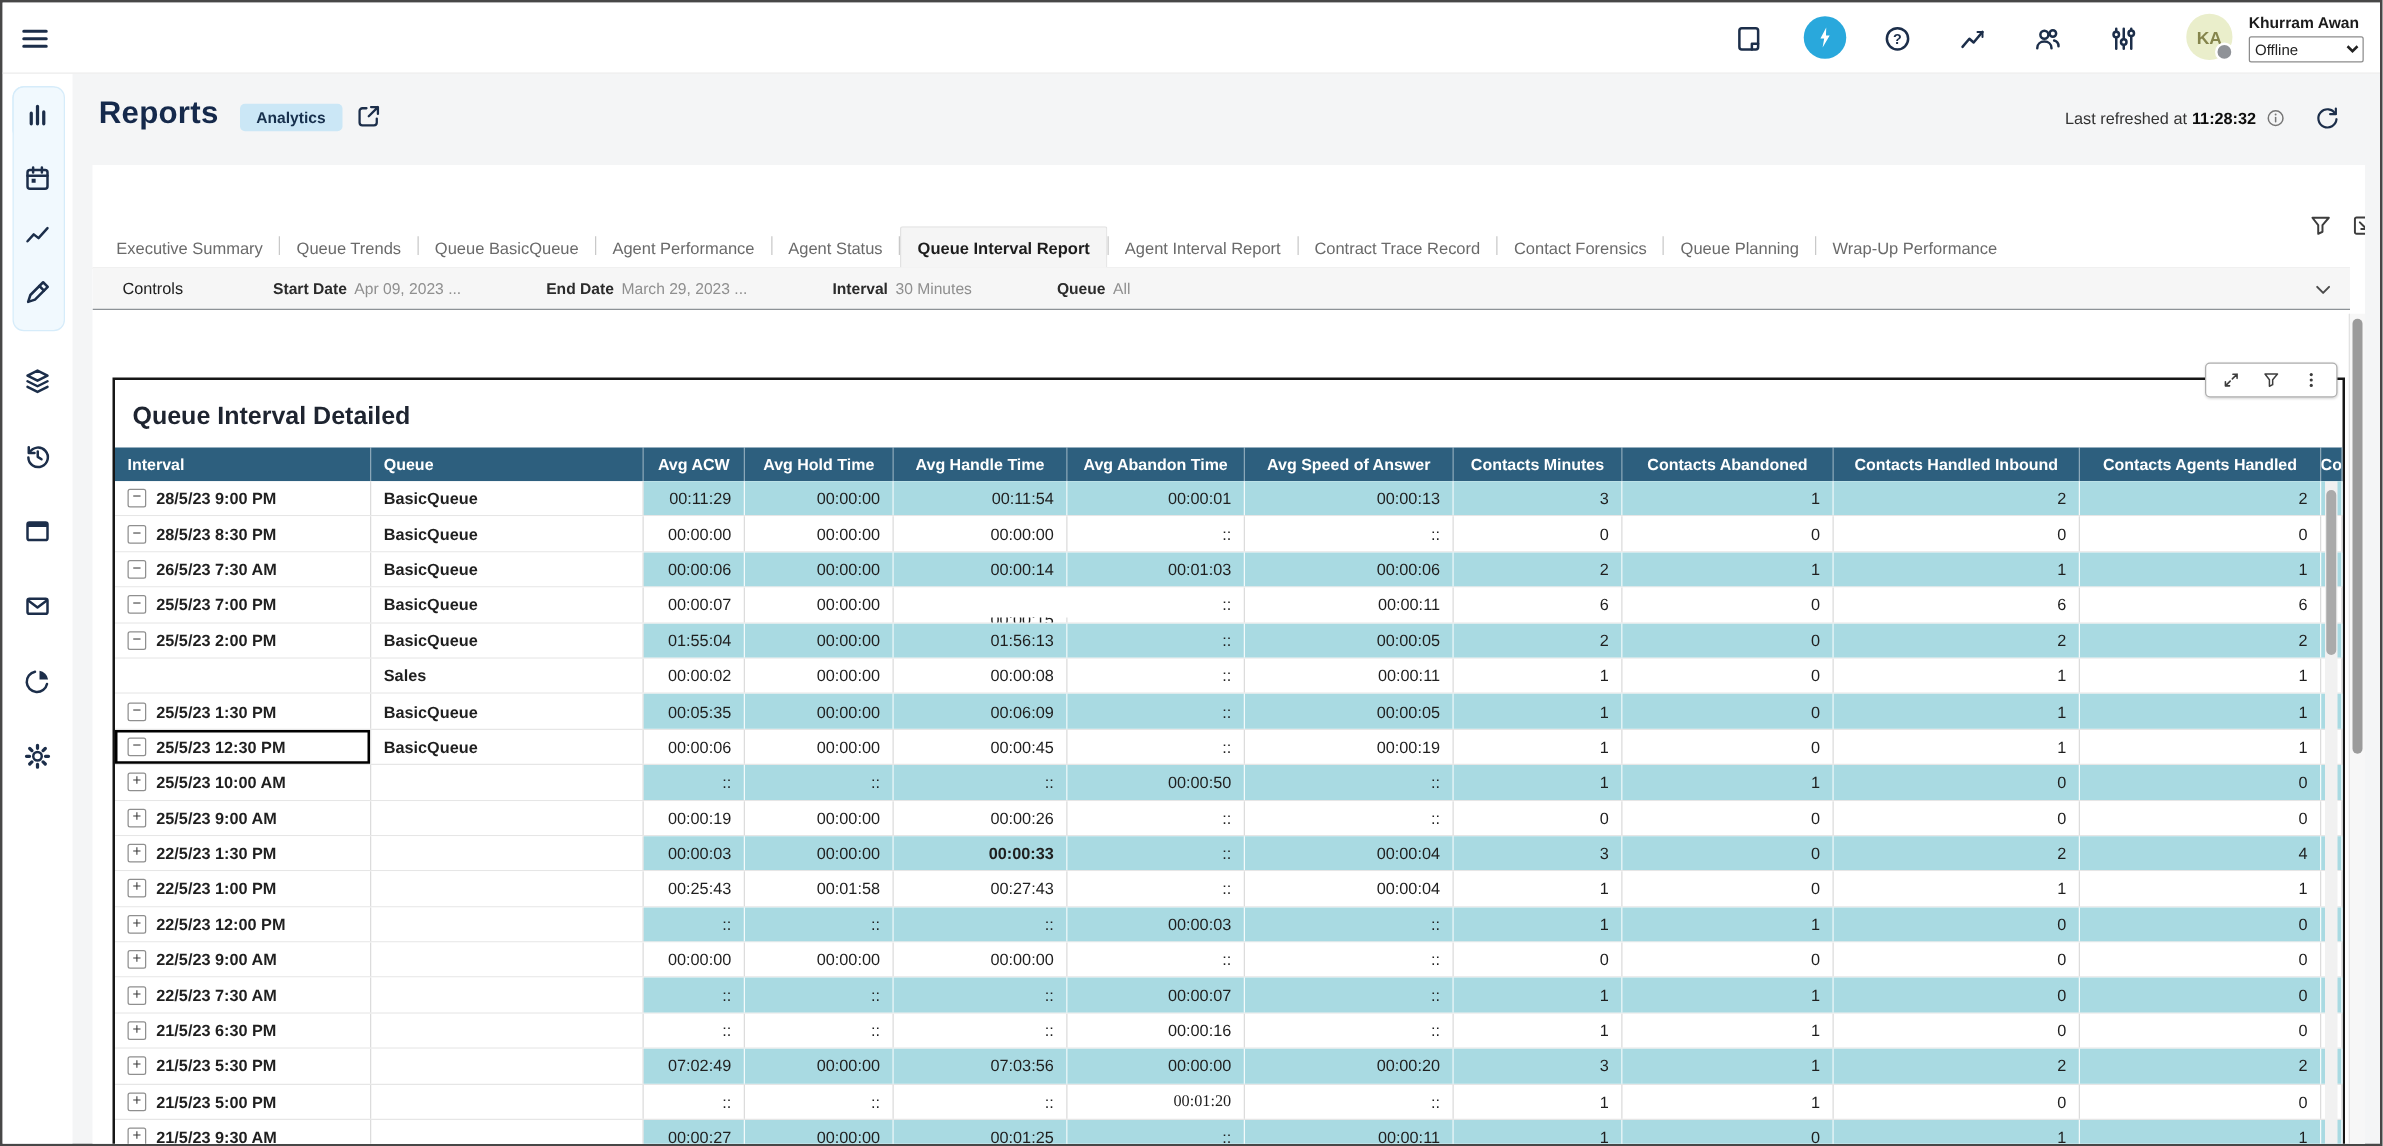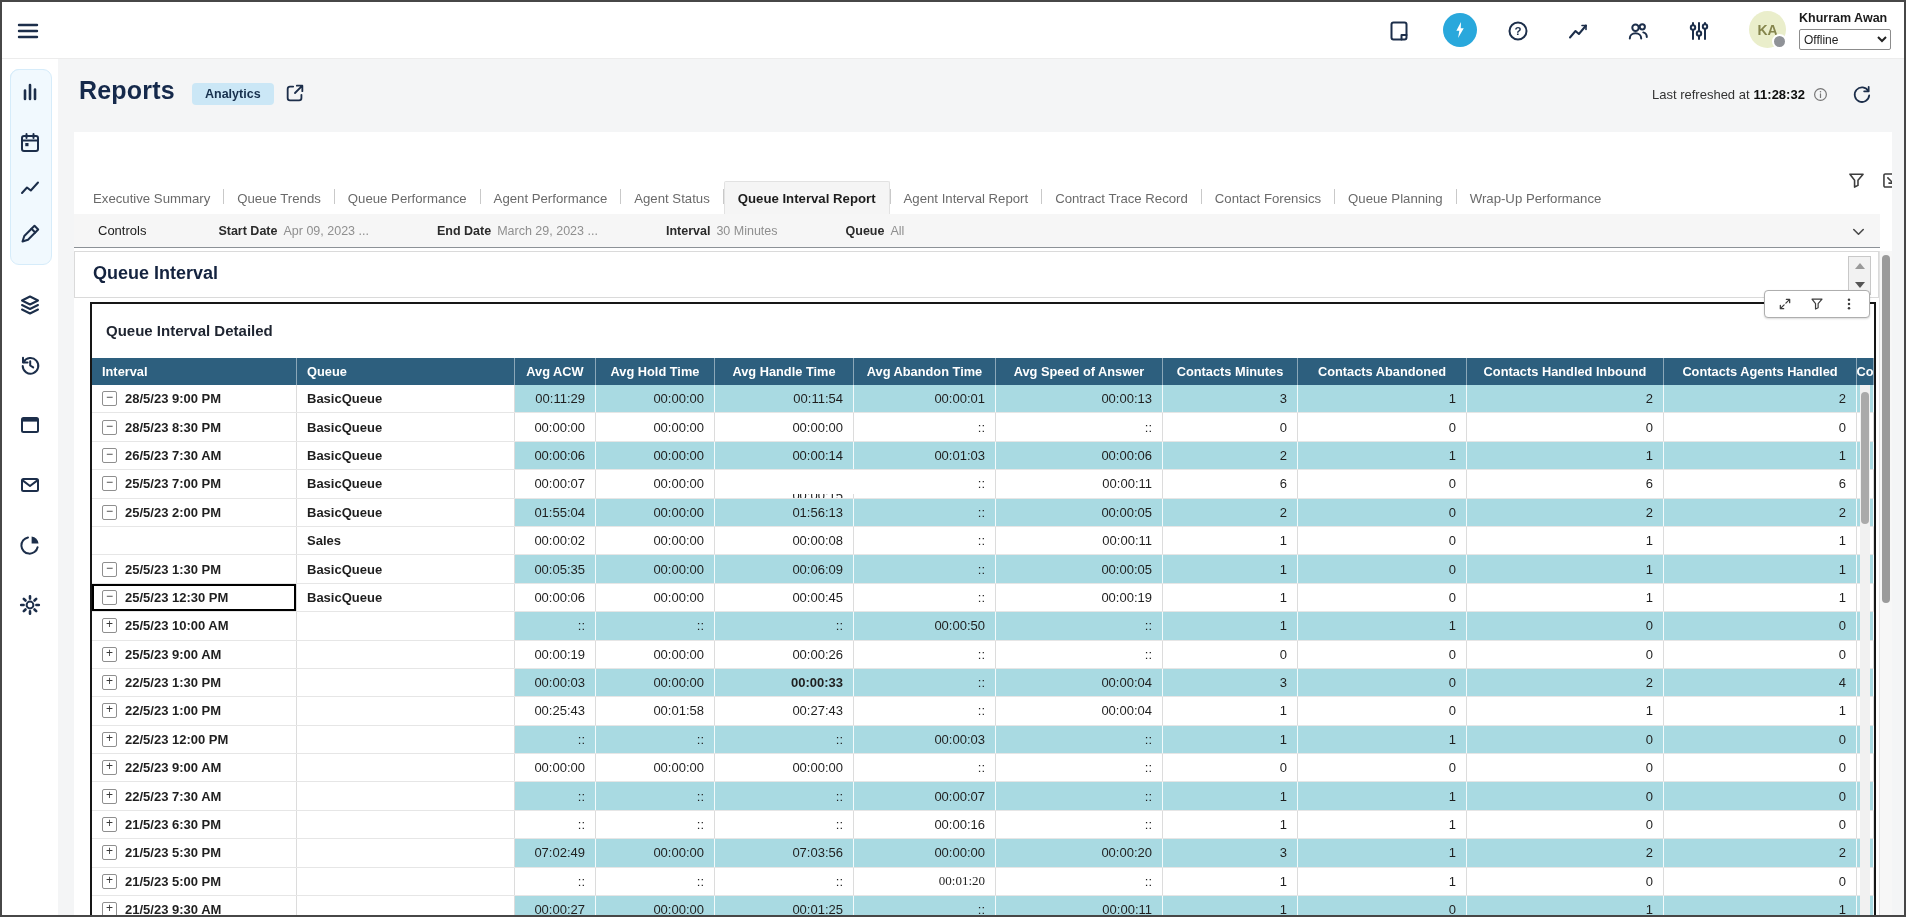--- a/index.html
+++ b/index.html
@@ -52,21 +52,21 @@
   .section-title{position:absolute;left:18px;top:11px;font-size:18px;font-weight:bold;color:#14233f}
   .spinner{position:absolute;right:7px;top:4px;width:21px;height:37px;border:1px solid #c8c8c8;background:#f2f2f2;display:flex;flex-direction:column}
   .spin-btn{flex:1;display:flex;align-items:center;justify-content:center;cursor:pointer}
   .tri-up{width:0;height:0;border-left:5px solid transparent;border-right:5px solid transparent;border-bottom:6px solid #9a9a9a}
   .tri-down{width:0;height:0;border-left:5px solid transparent;border-right:5px solid transparent;border-top:6px solid #555}
   
   .card-scroll{position:absolute;right:0;top:119px;bottom:0;width:12px;background:#f7f7f7;border-left:1px solid #e2e2e2}
   .card-scroll .thumb{position:absolute;left:2px;width:8px;border-radius:4px;background:#9b9b9b;top:4px;height:348px;cursor:grab}
   
   .panel{position:absolute;left:16px;top:170px;width:1786px;height:640px;background:#fff;border:2px solid #161616;box-sizing:border-box}
-  .panel-title{position:absolute;left:14px;top:18px;font-size:15px;font-weight:bold;color:#1e2430}
+  .panel-title{position:absolute;left:14px;top:18px;font-size:20px;font-weight:bold;color:#1e2430}
   .toolbar{position:absolute;top:-14px;right:4px;background:#fff;border:1px solid #aeaeae;border-radius:4px;padding:5px 12px;display:flex;align-items:center;gap:16px;box-shadow:0 1px 2px rgba(0,0,0,.15)}
   .toolbar .t-ic{width:16px;height:16px;cursor:pointer}
   
   .tbl{position:absolute;left:0;top:54px;width:1782px}
   .thead{display:flex;background:#2d5f7e;height:27px}
   .th{color:#fff;font-weight:bold;font-size:12.8px;display:flex;align-items:center;justify-content:center;box-sizing:border-box;border-right:1px solid rgba(255,255,255,.45);overflow:hidden;white-space:nowrap;cursor:pointer}
   .th.left{justify-content:flex-start;padding-left:10px}
   .trow{display:flex;height:28.4px;box-sizing:border-box;border-bottom:1px solid #e6e6e6;background:#fff}
   .td{font-size:13px;color:#1f1f1f;display:flex;align-items:center;box-sizing:border-box;border-right:1px solid #dcdcdc;overflow:hidden;white-space:nowrap}
   .td.num{justify-content:flex-end;padding-right:10px}
@@ -240,21 +240,21 @@
         <rect x="4.5" y="4.5" width="15" height="15" rx="1.5"></rect>
         <path d="M9 9l6 6M15 10.3V15h-4.7"></path>
       </svg>
     </span>
 
   <div class="tabstrip" id="tabstrip">
       <span class="tab">Executive Summary</span>
       <span class="tab-sep"></span>
       <span class="tab">Queue Trends</span>
       <span class="tab-sep"></span>
-      <span class="tab">Queue Performance</span>
+      <span class="tab">Queue BasicQueue</span>
       <span class="tab-sep"></span>
       <span class="tab">Agent Performance</span>
       <span class="tab-sep"></span>
       <span class="tab">Agent Status</span>
       <span class="tab-sep"></span>
       <span class="tab active">Queue Interval Report</span>
       <span class="tab-sep"></span>
       <span class="tab">Agent Interval Report</span>
       <span class="tab-sep"></span>
       <span class="tab">Contract Trace Record</span>
@@ -286,31 +286,20 @@
           <span class="v">All</span>
         </span>
       </span>
   </div>
   <span class="controls-chevron">
       <svg viewBox="0 0 24 24" width="100%" height="100%" fill="none" stroke="#4a4a4a" stroke-width="2" stroke-linecap="round" stroke-linejoin="round">
         <path d="M6 9.5 12 15.5 18 9.5"></path>
       </svg>
     </span>
 
-  <div class="section-bar">
-    <div class="section-title">Queue Interval</div>
-    <div class="spinner">
-      <span class="spin-btn">
-          <span class="tri-up"></span>
-        </span>
-      <span class="spin-btn">
-          <span class="tri-down"></span>
-        </span>
-    </div>
-  </div>
 
   <div class="card-scroll">
       <span class="thumb"></span>
     </div>
 
   <div class="panel">
     <div class="toolbar">
       <span class="t-ic">
           <svg viewBox="0 0 24 24" width="100%" height="100%" fill="none" stroke="#3d3d3d" stroke-width="1.9" stroke-linecap="round" stroke-linejoin="round">
             <path d="M14 5h5v5M19 5l-5.7 5.7M10 19H5v-5M5 19l5.7-5.7"></path>

